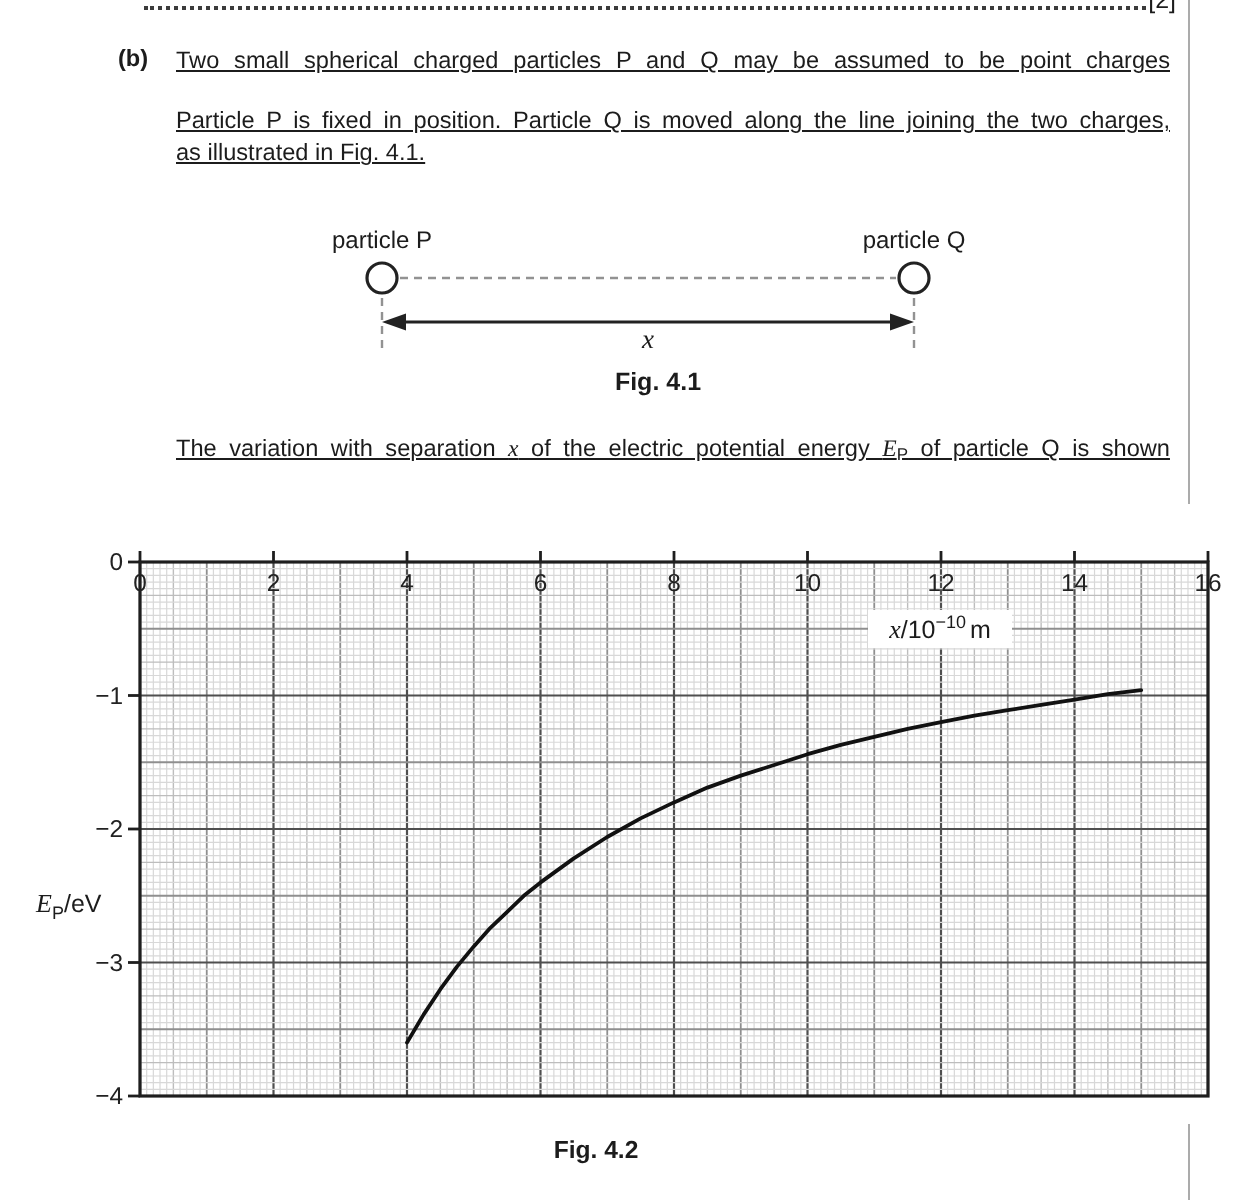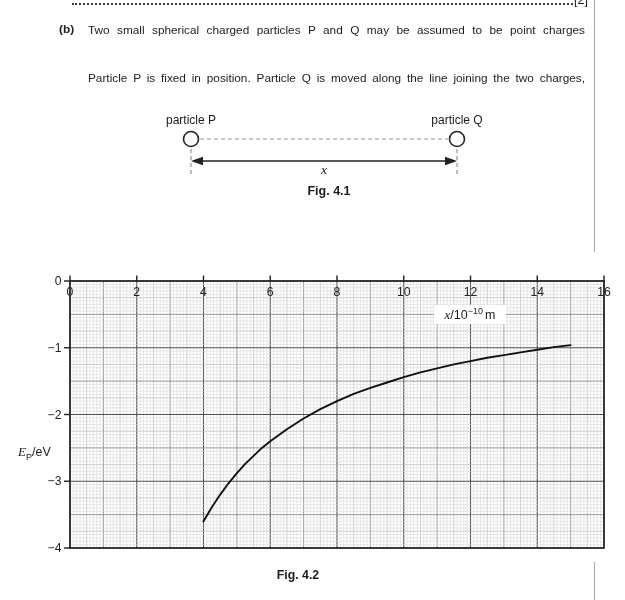--- a/index.html
+++ b/index.html
@@ -8,22 +8,22 @@
   
   .answer-row{position:absolute;left:72px;top:-7px;width:516px;display:flex;align-items:flex-end;}
   .answer-row .dots{flex:1;border-bottom:2px dotted #3c3c3c;height:10px;margin-bottom:2px;}
   .answer-row .marks{font-size:12.5px;font-weight:normal;padding-left:1px;}
   
   .edge-line{position:absolute;width:1px;background:#ababab;}
   .edge-top{left:594px;top:0;height:252px;}
   .edge-bottom{left:594px;top:562px;height:38px;}
   
   .part-label{position:absolute;left:59px;top:22px;font-weight:bold;font-size:11.8px;}
-  .q-para{position:absolute;left:88px;width:497px;font-size:11.8px;line-height:16.2px;}
-  .p1{top:22px;} .p2{top:70px;} .p3{top:216px;}
+  .q-para{position:absolute;left:88px;width:497px;font-size:11.8px;line-height:16.2px;text-decoration:underline;}
+  .p1{top:22px;} .p2{top:52px;} .p3{top:216px;}
   .jline{text-align:justify;text-align-last:justify;}
   .var{font-family:"Liberation Serif",serif;font-style:italic;}
   sub.vsub{font-size:8.5px;vertical-align:-2px;line-height:0;}
   
   .fig-caption{position:absolute;font-weight:bold;font-size:12.3px;text-align:center;}
   .cap42{left:0;top:568px;width:596px;}
   
   svg text{font-family:"Liberation Sans",sans-serif;fill:#1c1c1c;}
   .svg-label{font-size:12px;}
   .svg-caption{font-size:12.5px;font-weight:bold;}
@@ -58,38 +58,40 @@
   <div class="edge-line edge-bottom"></div>
 
   <div class="part-label">(b)</div>
 
   <div class="q-para p1">
     <div class="jline">Two small spherical charged particles P and Q may be assumed to be point charges</div>
   </div>
 
   <div class="q-para p2">
     <div class="jline">Particle P is fixed in position. Particle Q is moved along the line joining the two charges,</div>
+    <div>as illustrated in Fig. 4.1.</div>
   </div>
 
   <svg style="position:absolute;left:0;top:108px;" width="625" height="100" viewBox="0 0 625 100">
     <text class="svg-label" x="191" y="16" text-anchor="middle">particle P</text>
     <text class="svg-label" x="457" y="16" text-anchor="middle">particle Q</text>
     <line class="dashline" x1="200" y1="31" x2="448" y2="31"></line>
     <circle class="pcircle" cx="191" cy="31" r="7.5"></circle>
     <circle class="pcircle" cx="457" cy="31" r="7.5"></circle>
     <line class="dashline" x1="191" y1="41" x2="191" y2="66"></line>
     <line class="dashline" x1="457" y1="41" x2="457" y2="66"></line>
     <line class="solidline" x1="201" y1="53" x2="447" y2="53"></line>
     <polygon class="ahead" points="191,53 203,48.7 203,57.3"></polygon>
     <polygon class="ahead" points="457,53 445,48.7 445,57.3"></polygon>
     <text class="seriflab" x="324" y="66" font-size="13.5" text-anchor="middle">x</text>
     <text class="svg-caption" x="329" y="87" text-anchor="middle">Fig. 4.1</text>
   </svg>
 
   <div class="q-para p3">
+    <div class="jline"><span>The variation with separation </span><span class="var">x</span><span> of the electric potential energy </span><span class="var">E</span><sub class="vsub">P</sub><span> of particle Q is shown</span></div>
   </div>
 
   <svg id="fig42-svg" style="position:absolute;left:0;top:255px;" width="625" height="312" viewBox="0 0 625 312">
     <g id="chart-dyn">
         <line x1="70" y1="26" x2="70" y2="293" class="g4"></line>
         <line x1="73.3375" y1="26" x2="73.3375" y2="293" class="g1"></line>
         <line x1="76.675" y1="26" x2="76.675" y2="293" class="g1"></line>
         <line x1="80.0125" y1="26" x2="80.0125" y2="293" class="g1"></line>
         <line x1="83.35" y1="26" x2="83.35" y2="293" class="g1"></line>
         <line x1="86.6875" y1="26" x2="86.6875" y2="293" class="g2"></line>

